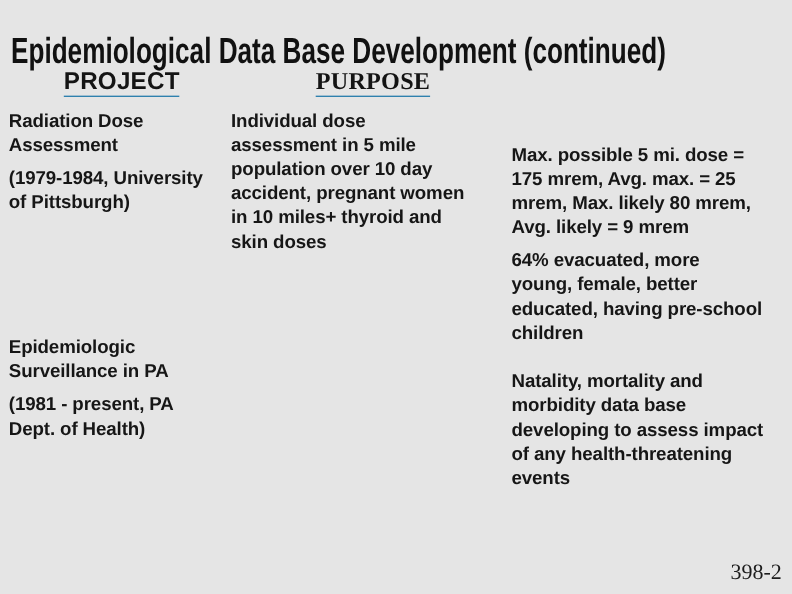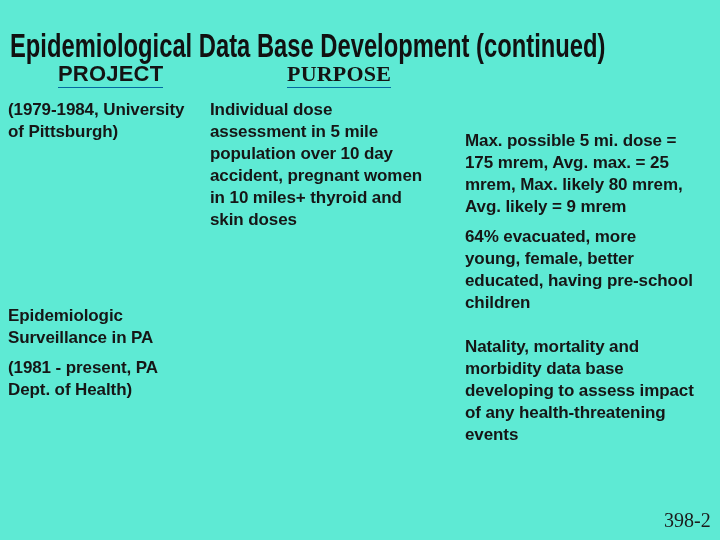--- a/index.html
+++ b/index.html
@@ -1,20 +1,20 @@
 <!DOCTYPE html>
 <html><head>
 <meta charset="utf-8">
 <style>
   html, body { margin: 0; padding: 0; background: #ffffff; }
   .slide {
     position: relative;
     width: 720px;
     height: 540px;
-    background: #5eead4;
+    background: #e5e5e5;
     font-family: "Liberation Sans", sans-serif;
     color: #141414;
     overflow: hidden;
   }
   .title {
     position: absolute;
     left: 10px;
     top: 5px;
     font-size: 33px;
     font-weight: bold;
@@ -67,20 +67,22 @@
 <body>
 
 <div class="slide">
 
   <h1 class="title">Epidemiological Data Base Development (continued)</h1>
 
   <div class="col-header h-project">PROJECT</div>
   <div class="col-header h-purpose">PURPOSE</div>
 
   <div class="cell c-project r1">
+    <p>Radiation Dose
+Assessment</p>
     <p>(1979-1984, University
 of Pittsburgh)</p>
   </div>
   <div class="cell c-purpose r1">
     <p>Individual dose
 assessment in 5 mile
 population over 10 day
 accident, pregnant women
 in 10 miles+ thyroid and
 skin doses</p>

